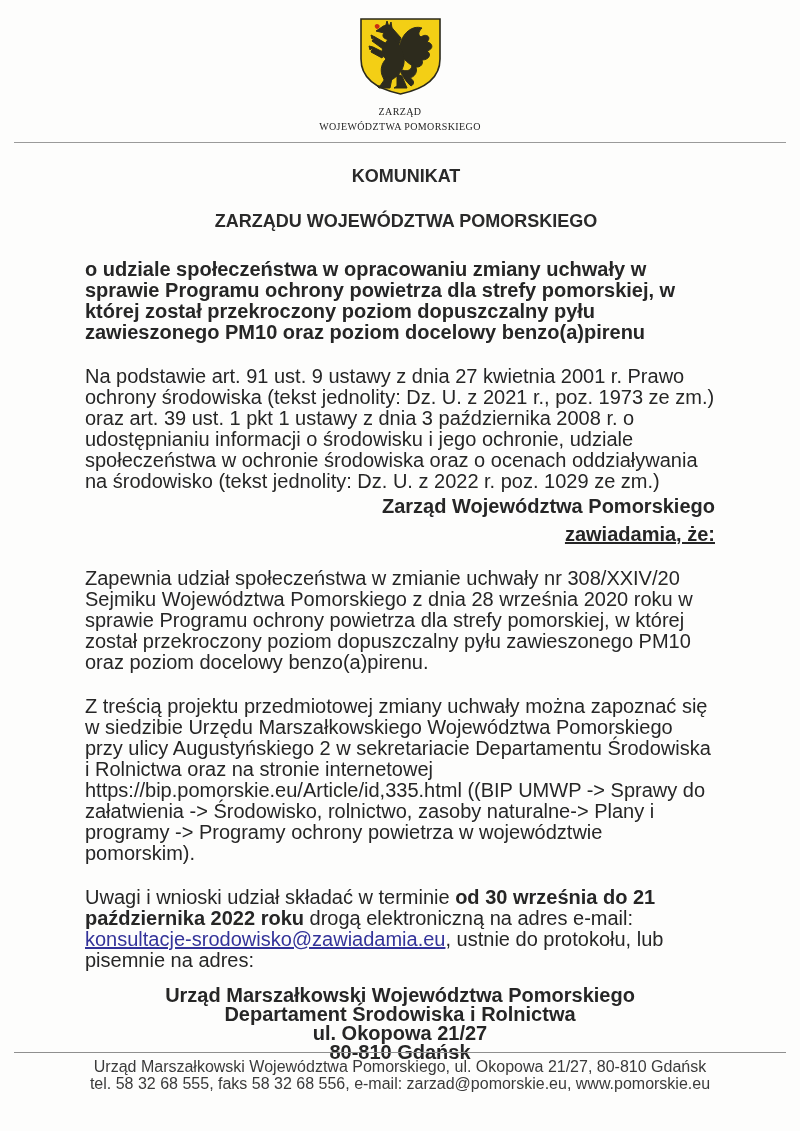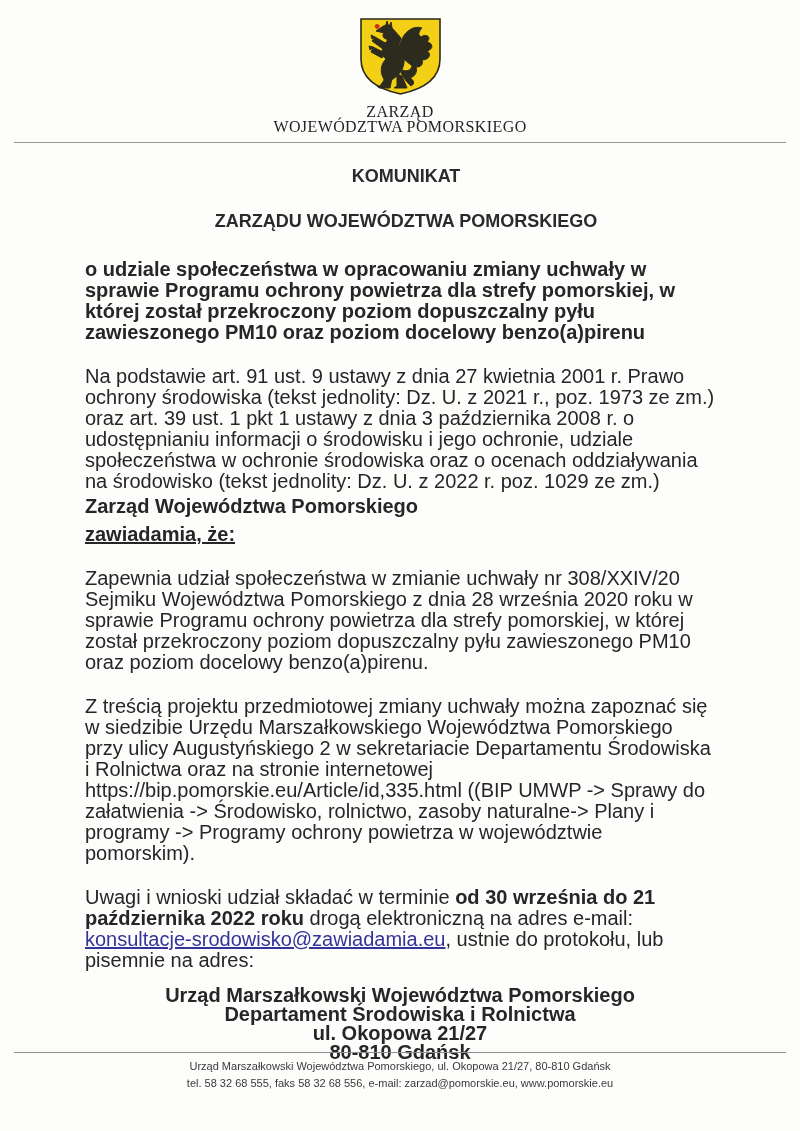--- a/index.html
+++ b/index.html
@@ -12,47 +12,47 @@
     overflow: hidden;
   }
   .page { width: 800px; height: 1131px; position: relative; background: #fdfdfc; }
 
   
   .logo-block { padding-top: 16px; text-align: center; }
   .crest { display: inline-block; }
   .org-caption {
     margin-top: 3px;
     font-family: "Liberation Serif", serif;
-    font-size: 16px; line-height: 15px;
+    font-size: 10px; line-height: 15px;
     color: #242424; letter-spacing: 0.4px;
     text-align: center;
   }
   .rule { border: 0; border-top: 1.5px solid #9a9a9a; margin: 8px 14px 0 14px; }
 
   
   .doc-title { text-align: center; font-weight: bold; font-size: 18px; color: #2a2a2a; padding-left: 12px; }
   .doc-title.first { margin-top: 23px; }
   .doc-title.second { margin-top: 24px; }
 
   
   .content { width: 630px; margin: 0 auto; font-size: 20px; line-height: 21px; color: #262626; }
   .para { margin-top: 23px; }
   .subject { font-weight: bold; margin-top: 27px; }
-  .announce { text-align: left; font-weight: bold; }
+  .announce { text-align: right; font-weight: bold; }
   .announce.org { margin-top: 4px; }
   .announce.verb { margin-top: 7px; text-decoration: underline; }
   .email-link { color: #333399; text-decoration: underline; cursor: pointer; }
   .bold-inline { font-weight: bold; }
 
   .address-block { margin-top: 15px; text-align: center; font-weight: bold; line-height: 19px; }
 
   
   .footer { position: absolute; left: 0; right: 0; top: 1052px; }
   .footer .rule { margin-top: 0; border-top-color: #8f8f8f; }
-  .footer-text { margin-top: 5px; text-align: center; font-size: 11px; line-height: 17px; color: #3a3a3a; }
+  .footer-text { margin-top: 5px; text-align: center; font-size: 16px; line-height: 17px; color: #3a3a3a; }
 </style>
 </head>
 <body>
 
 <div class="page">
 
   <div class="logo-block">
     <span class="crest">
       <svg width="91" height="81" viewBox="0 0 91 81" aria-hidden="true">
 

